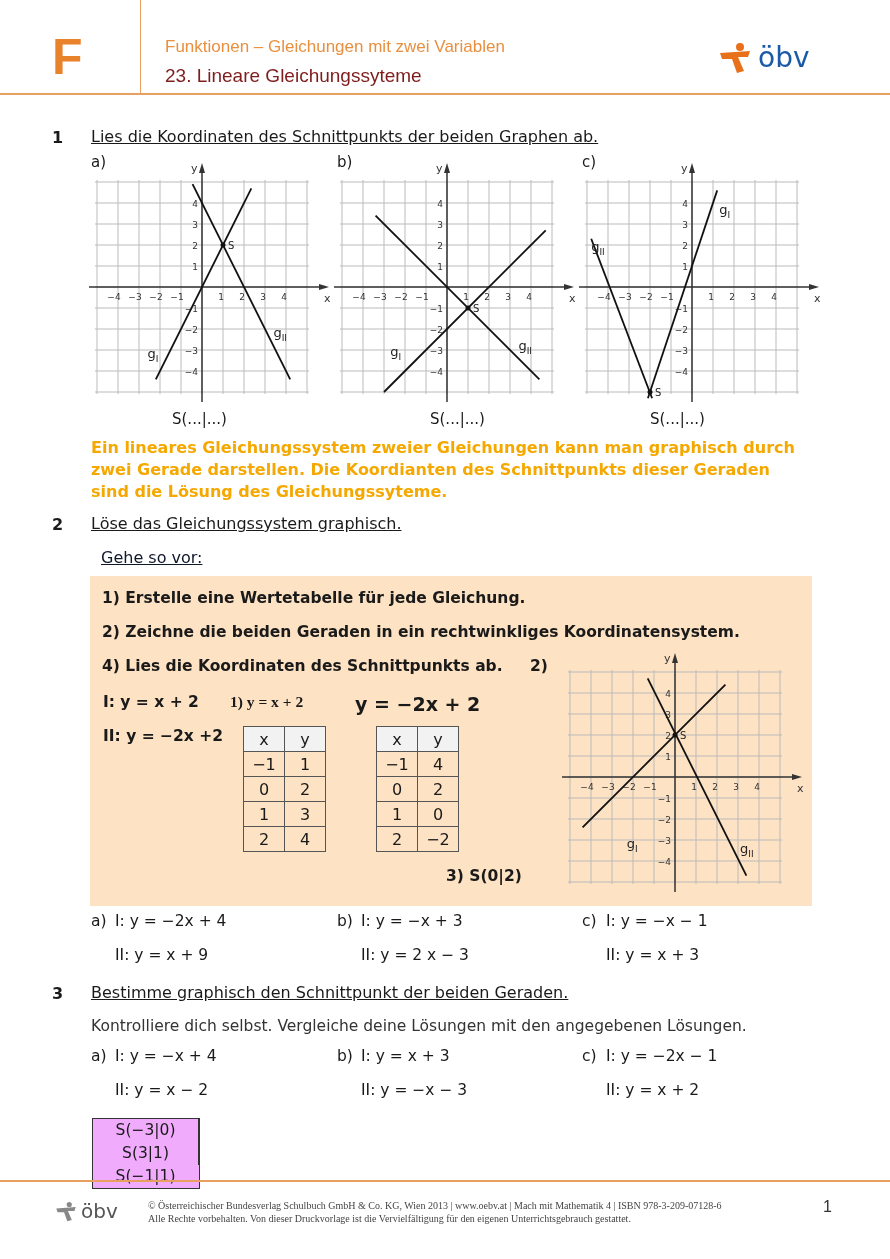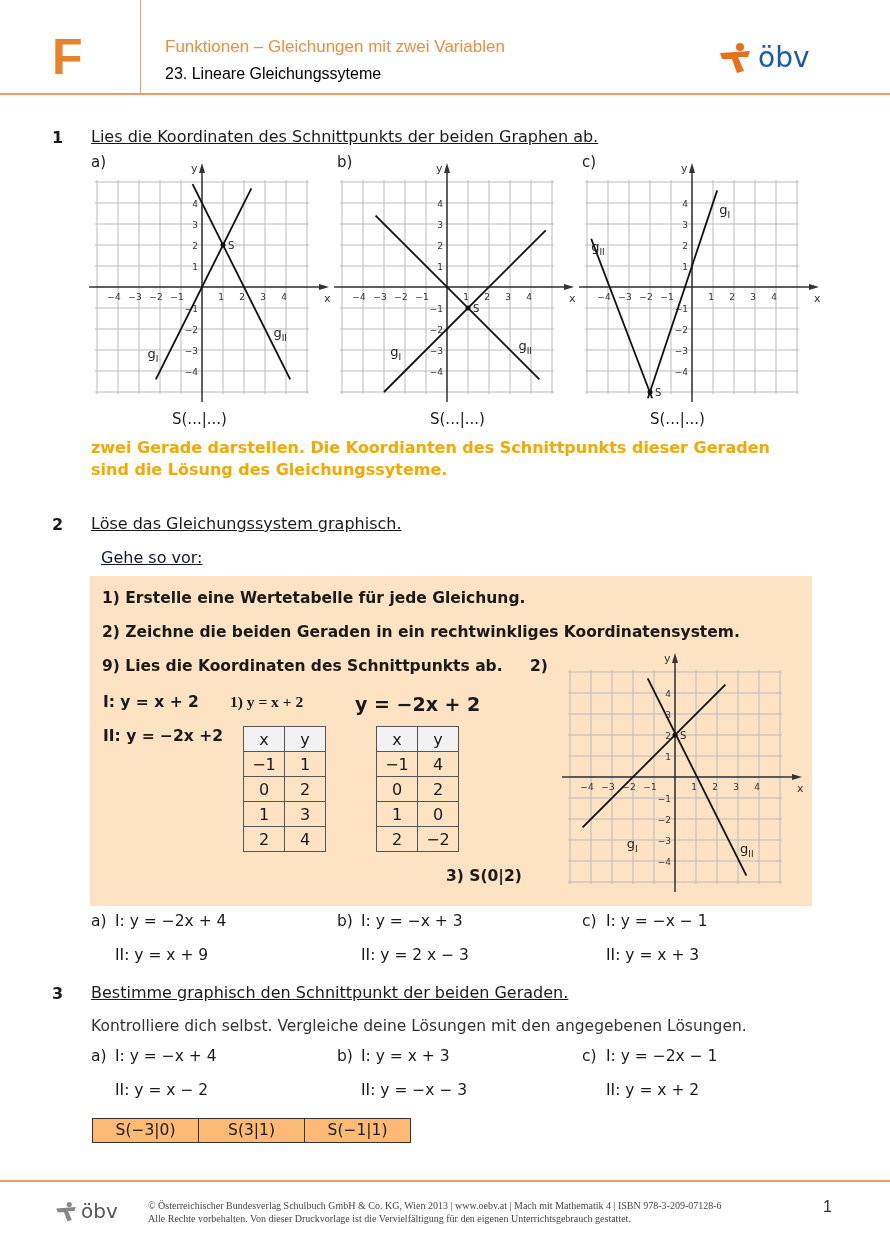--- a/index.html
+++ b/index.html
@@ -2,32 +2,32 @@
 <html><head>
 <meta charset="utf-8">
 <style>
   html,body{margin:0;padding:0;background:#fff;}
   body{width:890px;height:1259px;position:relative;overflow:hidden;font-family:"DejaVu Sans",sans-serif;color:#1a1a1a;}
   .abs{position:absolute;}
   .hdr-letter{left:52px;top:28px;font-family:"Liberation Sans",sans-serif;font-weight:bold;font-size:50px;color:#e8822b;}
   .hdr-vline{left:140px;top:0;width:1px;height:95px;background:#e8a060;}
   .hdr-hline{left:0;top:93px;width:890px;height:2px;background:#e8a060;}
   .hdr-title{left:165px;top:37px;font-family:"Liberation Sans",sans-serif;font-size:17px;color:#e8903f;}
-  .hdr-sub{left:165px;top:65px;font-family:"Liberation Sans",sans-serif;font-size:16px;color:#000000;}
+  .hdr-sub{left:165px;top:65px;font-family:"Liberation Sans",sans-serif;font-size:19px;color:#7f1d1d;}
   .logo-text{font-family:"DejaVu Sans",sans-serif;color:#1b5aa8;font-size:28px;}
   .num{font-weight:bold;font-size:16px;}
   .task{font-size:16px;text-decoration:underline;}
   .sub{font-size:15px;}
   .orange-text{color:#f5a800;font-weight:bold;font-size:16px;line-height:22px;}
   .box{left:90px;top:576px;width:722px;height:330px;background:#fde2c3;}
   table.vt{border-collapse:collapse;font-size:16px;}
   table.vt td{border:1.5px solid #555;width:40px;height:24px;text-align:center;padding:0;}
   table.vt tr.h td{background:#f2f2f2;}
   .eq{font-size:15.5px;}
-  .sol{left:92px;top:1118px;display:flex;border:1.5px solid #333;background:#fdba74;}
+  .sol{left:92px;top:1118px;display:flex;border:1.5px solid #333;background:#f0abfc;flex-direction:column;}
   .sol div{width:105px;height:23px;line-height:23px;text-align:center;font-size:15.5px;border-right:1.5px solid #333;}
   .sol div:last-child{border-right:none;}
   .ftr-line{left:0;top:1180px;width:890px;height:2px;background:#e8a060;}
   .ftr-text{left:148px;top:1199px;font-family:"Liberation Serif",serif;font-size:10px;color:#444;line-height:13px;}
   .ftr-page{left:823px;top:1198px;font-family:"Liberation Sans",sans-serif;font-size:16px;color:#333;}
   svg text{font-family:"DejaVu Sans",sans-serif;}
 </style>
 </head>
 <body>
 
@@ -206,32 +206,33 @@
     <text x="16.200000000000003" y="91.30000000000001" font-size="13" fill="#222">g<tspan font-size="9" dy="4">II</tspan></text>
     <circle cx="75" cy="232" r="2.5" fill="#111"></circle>
     <text x="80" y="236" font-size="10" fill="#222">S</text>
   </svg>
 
 <div class="abs sub" style="left:172px;top:410px;">S(...|...)</div>
 <div class="abs sub" style="left:430px;top:410px;">S(...|...)</div>
 <div class="abs sub" style="left:650px;top:410px;">S(...|...)</div>
 
 <div class="abs orange-text" style="left:91px;top:437px;">
+  <div>Ein lineares Gleichungssystem zweier Gleichungen kann man graphisch durch</div>
   <div>zwei Gerade darstellen. Die Koordianten des Schnittpunkts dieser Geraden</div>
   <div>sind die Lösung des Gleichungssyteme.</div>
 </div>
 
 <div class="abs num" style="left:52px;top:515px;">2</div>
 <div class="abs task" style="left:91px;top:514px;">Löse das Gleichungssystem graphisch.</div>
 <div class="abs task" style="left:101px;top:548px;color:#0f172a;">Gehe so vor:</div>
 
 <div class="abs box"></div>
 <div class="abs st" style="left:102px;top:589px;font-weight:bold;font-size:15.5px;">1) Erstelle eine Wertetabelle für jede Gleichung.</div>
 <div class="abs st" style="left:102px;top:623px;font-weight:bold;font-size:15.5px;">2) Zeichne die beiden Geraden in ein rechtwinkliges Koordinatensystem.</div>
-<div class="abs st" style="left:102px;top:657px;font-weight:bold;font-size:15.5px;">9) Lies die Koordinaten des Schnittpunkts ab.</div>
+<div class="abs st" style="left:102px;top:657px;font-weight:bold;font-size:15.5px;">4) Lies die Koordinaten des Schnittpunkts ab.</div>
 <div class="abs" style="left:530px;top:657px;font-weight:bold;font-size:15.5px;">2)</div>
 
 <div class="abs" style="left:103px;top:693px;font-weight:bold;font-size:15.5px;">I:   y = x + 2</div>
 <div class="abs" style="left:230px;top:693px;font-weight:bold;font-size:15.5px;font-family:Liberation Serif, serif;">1) y = x + 2</div>
 <div class="abs" style="left:355px;top:693px;font-weight:bold;font-size:19px;">y = −2x + 2</div>
 <div class="abs" style="left:103px;top:727px;font-weight:bold;font-size:15.5px;">II: y = −2x +2</div>
 
 <table class="abs vt" style="left:243px;top:726px;">
   <tbody>
       <tr class="h">

